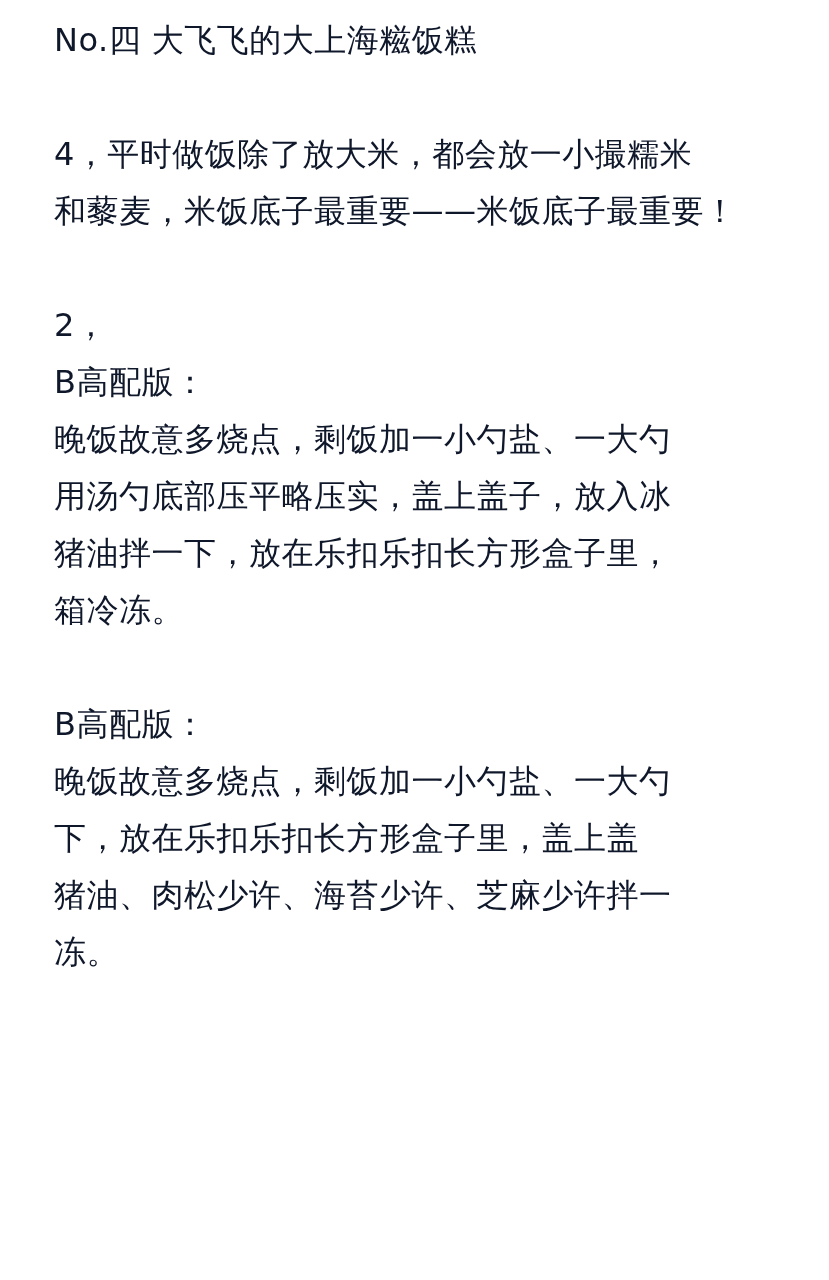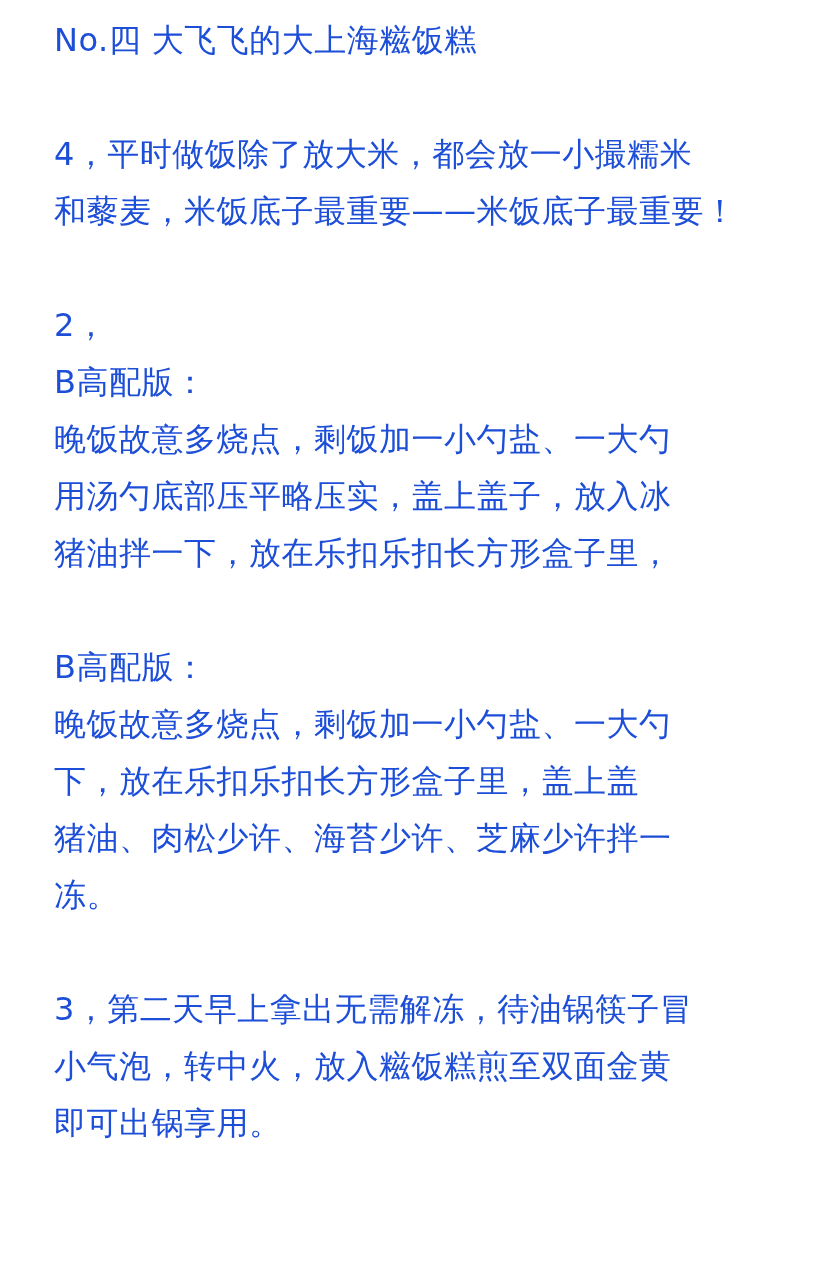--- a/index.html
+++ b/index.html
@@ -4,21 +4,21 @@
 <style>
   html, body { margin: 0; padding: 0; background: #ffffff; }
   body { width: 829px; height: 1280px; overflow: hidden; }
   .doc {
     position: relative;
     padding: 12px 0 0 54px;
     width: 740px;
     font-family: "DejaVu Sans", "Liberation Sans", sans-serif;
     font-size: 32px;
     line-height: 57px;
-    color: #1d4ed8;
+    color: #0f172a;
     letter-spacing: 0.5px;
   }
   .line { display: block; white-space: nowrap; height: 57px; }
   .blank { display: block; height: 57px; }
 </style>
 </head>
 <body>
 
 <div class="doc">
   <span class="line">No.四 大飞飞的大上海糍饭糕</span>
@@ -29,27 +29,23 @@
     <span class="line">和藜麦，米饭底子最重要——米饭底子最重要！</span>
   </div>
   <span class="blank"></span>
 
   <div>
     <span class="line">2，</span>
     <span class="line">B高配版：</span>
     <span class="line">晚饭故意多烧点，剩饭加一小勺盐、一大勺</span>
     <span class="line">用汤勺底部压平略压实，盖上盖子，放入冰</span>
     <span class="line">猪油拌一下，放在乐扣乐扣长方形盒子里，</span>
+    <span class="line">箱冷冻。</span>
     <span class="blank"></span>
     <span class="line">B高配版：</span>
     <span class="line">晚饭故意多烧点，剩饭加一小勺盐、一大勺</span>
     <span class="line">下，放在乐扣乐扣长方形盒子里，盖上盖</span>
     <span class="line">猪油、肉松少许、海苔少许、芝麻少许拌一</span>
     <span class="line">冻。</span>
   </div>
   <span class="blank"></span>
 
-  <div>
-    <span class="line">3，第二天早上拿出无需解冻，待油锅筷子冒</span>
-    <span class="line">小气泡，转中火，放入糍饭糕煎至双面金黄</span>
-    <span class="line">即可出锅享用。</span>
-  </div>
 </div>
 
 </body></html>

